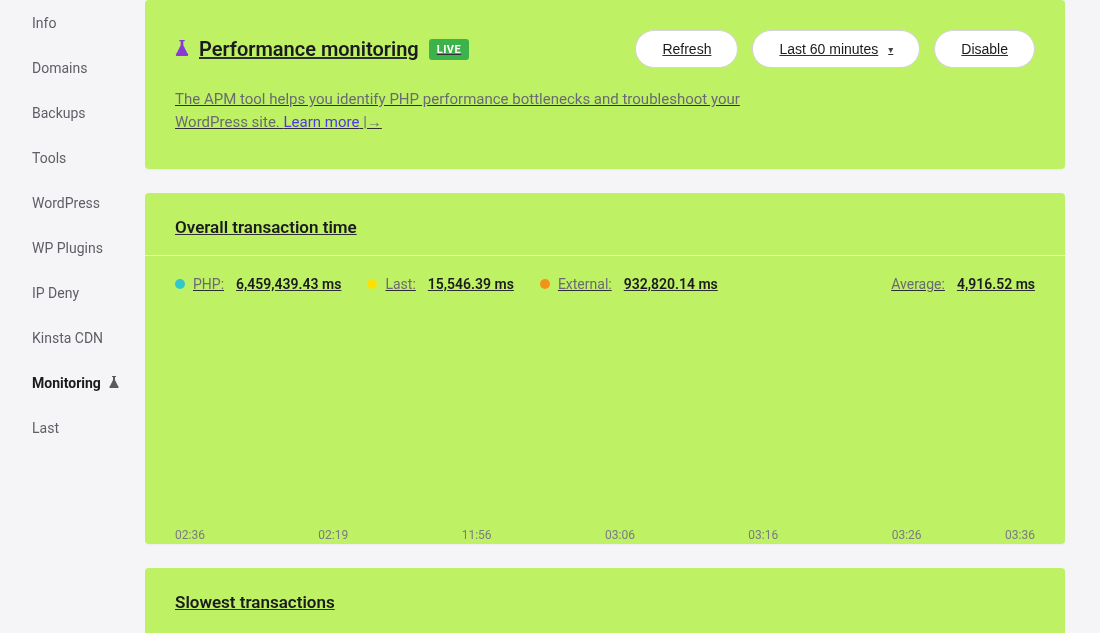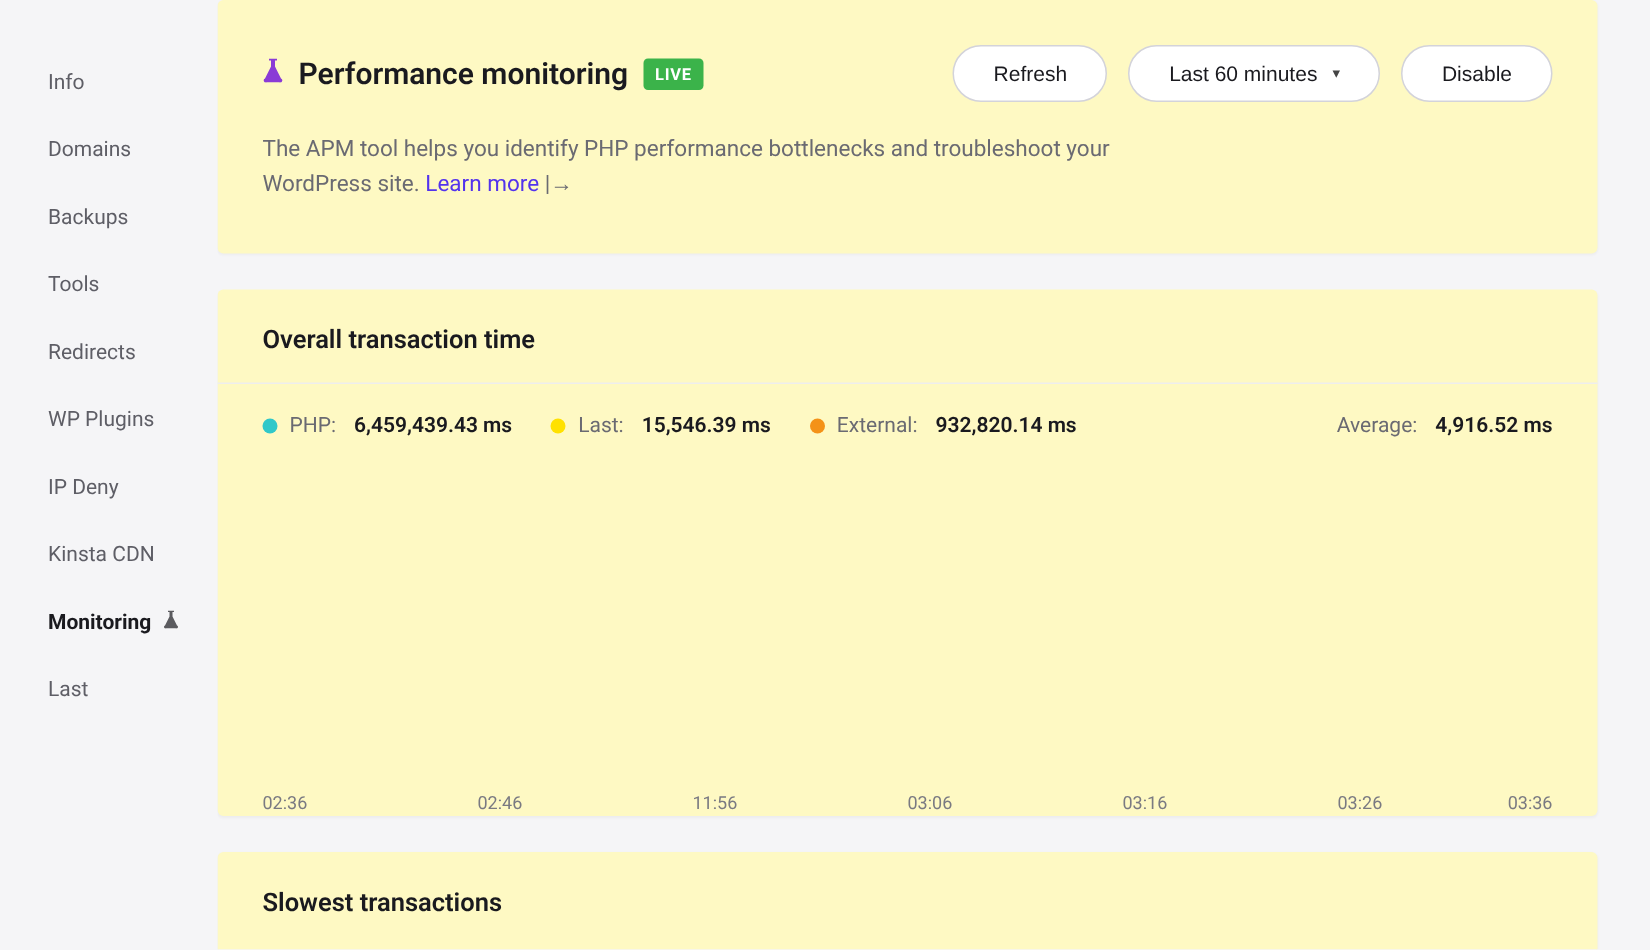--- a/index.html
+++ b/index.html
@@ -1,23 +1,23 @@
 <!DOCTYPE html>
 <html><head>
 <meta charset="utf-8">
 <style>
   * { box-sizing: border-box; margin: 0; padding: 0; }
   body { font-family: -apple-system, BlinkMacSystemFont, "Segoe UI", Roboto, Helvetica, Arial, sans-serif; background: #f5f5f7; color: #2f2f33; width: 1100px; height: 633px; overflow: hidden; }
   .layout { display: flex; width: 100%; height: 100%; }
-  .sidebar { width: 145px; padding-top: 32px; flex-shrink: 0; }
+  .sidebar { width: 145px; flex-shrink: 0; }
   .side-item { display: flex; align-items: center; gap: 8px; padding: 0 0 0 32px; height: 45px; font-size: 14px; color: #5e5e66; cursor: pointer; }
   .side-item.active { font-weight: 700; color: #1a1a1f; }
   .side-item .mini-icon { font-size: 10px; opacity: .7; }
   .main { flex: 1; padding: 0 21px 0 0; overflow: hidden; }
-  .card { background: #fef9c3; border-radius: 4px; box-shadow: 0 1px 2px rgba(0,0,0,0.04); margin-bottom: 24px; width: 920px; }
+  .card { background: #bef264; border-radius: 4px; box-shadow: 0 1px 2px rgba(0,0,0,0.04); margin-bottom: 24px; width: 920px; text-decoration: underline; }
   .card-header { display: flex; align-items: center; justify-content: space-between; padding: 30px 30px 8px 30px; }
   .title-wrap { display: flex; align-items: center; gap: 10px; }
   .title-wrap .spark { color: #8a3bd6; font-size: 14px; }
   .title-wrap h1 { font-size: 20px; font-weight: 600; color: #1a1a1f; }
   .live { background: #3bb34a; color: #fff; border-radius: 3px; font-size: 11px; font-weight: 700; letter-spacing: .5px; padding: 4px 8px; }
   .actions { display: flex; gap: 14px; }
   .btn { border: 1px solid #d3d3da; background: #fff; border-radius: 999px; font-size: 14px; color: #1a1a1f; padding: 10px 26px; cursor: pointer; display: inline-flex; align-items: center; gap: 10px; }
   .btn .caret { font-size: 10px; color: #444; }
   .desc { padding: 12px 30px 36px 30px; font-size: 15px; line-height: 1.5; color: #6a6a72; max-width: 640px; }
   .desc a { color: #5333ed; text-decoration: none; cursor: pointer; }
@@ -54,21 +54,21 @@
     <div class="side-item">
         <span>Domains</span>
       </div>
     <div class="side-item">
         <span>Backups</span>
       </div>
     <div class="side-item">
         <span>Tools</span>
       </div>
     <div class="side-item">
-        <span>Redirects</span>
+        <span>WordPress</span>
       </div>
     <div class="side-item">
         <span>WP Plugins</span>
       </div>
     <div class="side-item">
         <span>IP Deny</span>
       </div>
     <div class="side-item">
         <span>Kinsta CDN</span>
       </div>
@@ -444,21 +444,21 @@
               </div>
               <div class="bar">
                 <div class="seg external" style="height: 0%;"></div>
                 <div class="seg mysql" style="height: 1%;"></div>
                 <div class="seg php" style="height: 17%;"></div>
               </div>
             </div>
         </div>
         <div class="axis" id="axis">
             <span style="left: 0%;">02:36</span>
-            <span style="left: 16.6667%;">02:46</span>
+            <span style="left: 16.6667%;">02:19</span>
             <span style="left: 33.3333%;">11:56</span>
             <span style="left: 50%;">03:06</span>
             <span style="left: 66.6667%;">03:16</span>
             <span style="left: 83.3333%;">03:26</span>
             <span style="left: 100%; transform: translateX(-100%);">03:36</span>
           </div>
       </div>
     </section>
 
     <section class="card slow">

